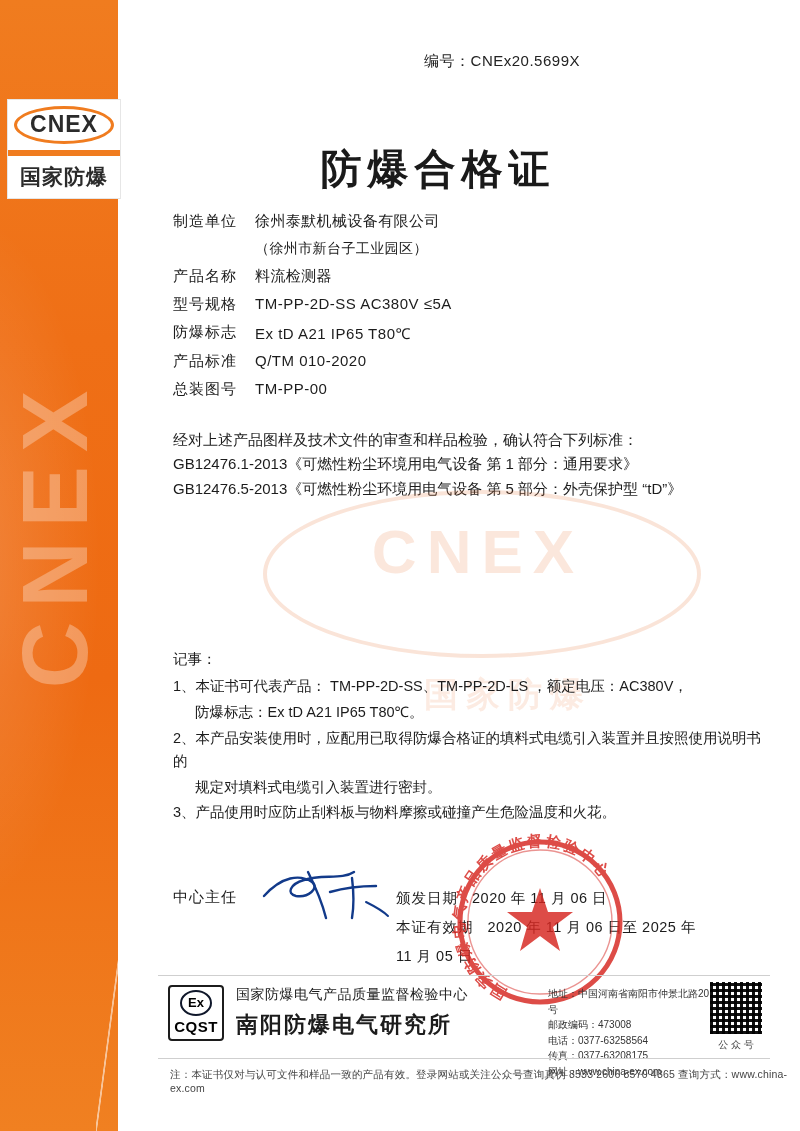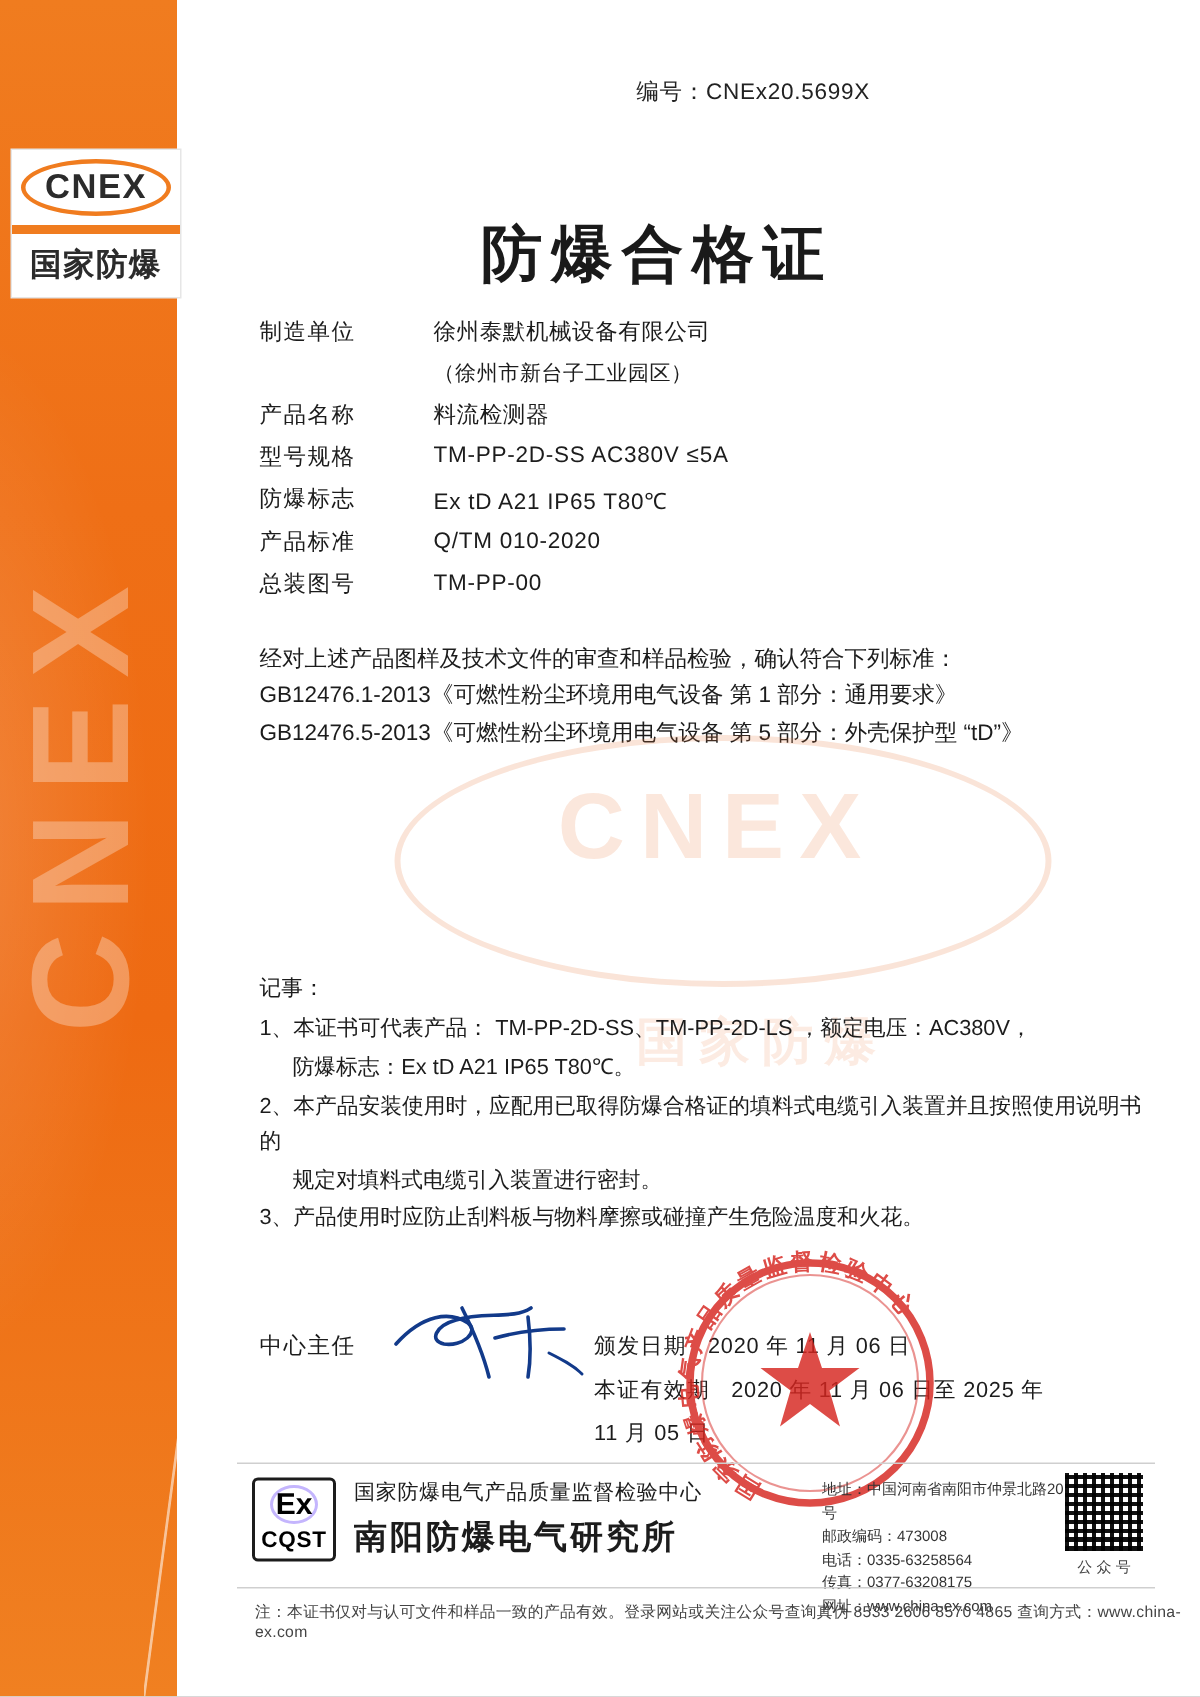--- a/index.html
+++ b/index.html
@@ -151,21 +151,20 @@
     left: 55px;
     top: 212px;
     width: 560px;
   }
   .field-row {
     display: flex;
     align-items: flex-start;
     margin-bottom: 9px;
     font-size: 15px;
     color: #1c1c1c;
-    gap: 34px;
   }
   .field-label {
     width: 82px;
     flex: 0 0 82px;
     letter-spacing: 1px;
   }
   .field-value {
     flex: 1;
     letter-spacing: 0.4px;
   }
@@ -289,23 +288,23 @@
     top: 985px;
     width: 56px;
     height: 56px;
     border: 2px solid #1c1c1c;
     border-radius: 4px;
     box-sizing: border-box;
     text-align: center;
   }
   .ex-badge .ex {
     margin-top: 3px;
-    font-size: 20px;
-    font-weight: bold;
-    border: 2px solid #c4b5fd;
+    font-size: 13px;
+    font-weight: bold;
+    border: 2px solid #0f172a;
     border-radius: 50%;
     width: 28px;
     height: 22px;
     line-height: 22px;
     margin-left: auto;
     margin-right: auto;
   }
   .ex-badge .cqst {
     font-size: 15px;
     font-weight: bold;
@@ -486,21 +485,21 @@
       <div class="ex">Ex</div>
       <div class="cqst">CQST</div>
     </div>
 
     <div class="footer-org">国家防爆电气产品质量监督检验中心</div>
     <div class="footer-org2">南阳防爆电气研究所</div>
 
     <div class="footer-contact">
       <div>地址：中国河南省南阳市仲景北路20号</div>
       <div>邮政编码：473008</div>
-      <div>电话：0335-63258564</div>
+      <div>电话：0377-63258564</div>
       <div>传真：0377-63208175</div>
       <div>网址：www.china-ex.com</div>
     </div>
 
     <div class="qr"></div>
     <div class="qr-label">公 众 号</div>
 
     <div class="bottom-sep"></div>
     <div class="footer-note">注：本证书仅对与认可文件和样品一致的产品有效。登录网站或关注公众号查询真伪 8533 2606 8570 4865    查询方式：www.china-ex.com</div>
 

